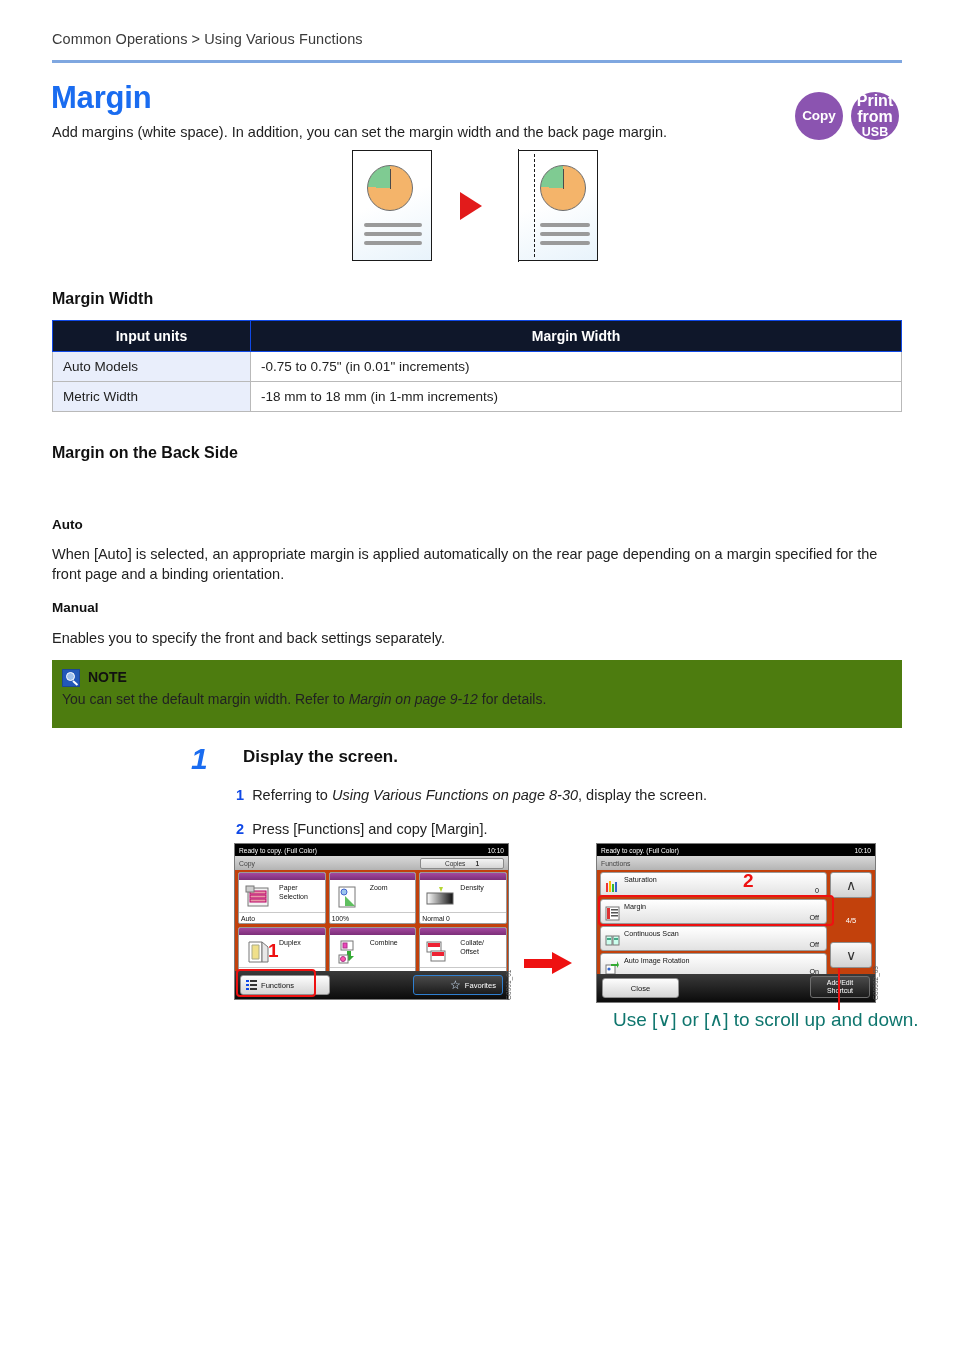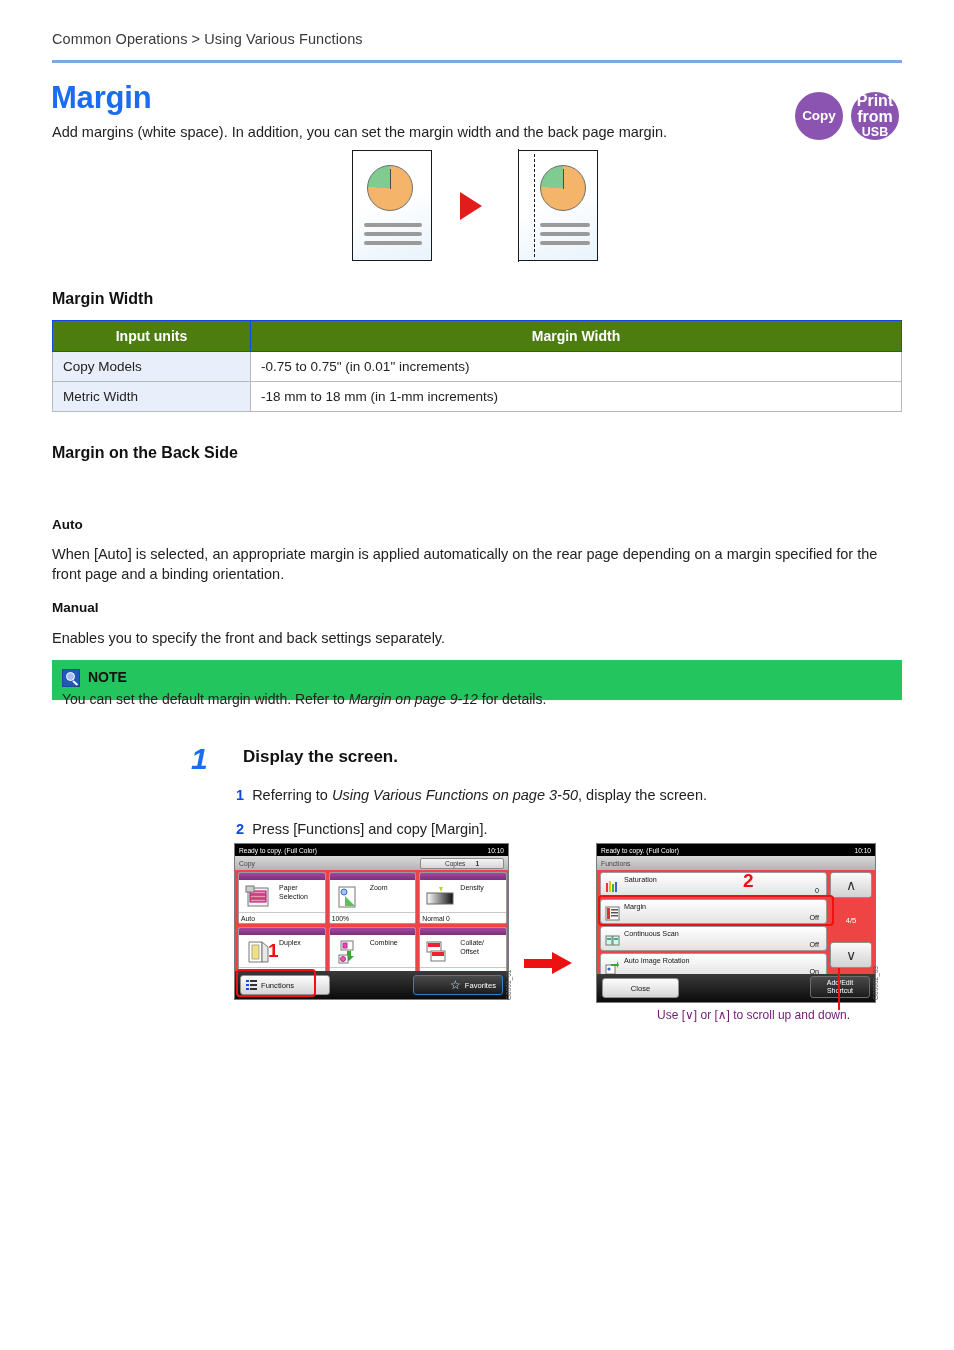--- a/index.html
+++ b/index.html
@@ -87,34 +87,34 @@
   .h2{position:absolute;left:52px;font-size:16px;font-weight:bold;color:#111;}
   .h3{position:absolute;left:52px;font-size:13.5px;font-weight:bold;color:#111;}
   .para{position:absolute;left:52px;font-size:14.5px;color:#222;width:840px;line-height:20px;}
 
   
   table.mw{
     position:absolute;left:52px;top:320px;width:850px;
     border-collapse:collapse;
   }
   table.mw th{
-    background:#4d7c0f;color:#fff;font-size:14px;font-weight:bold;
+    background:#0f172a;color:#fff;font-size:14px;font-weight:bold;
     padding:7px 6px;text-align:center;border:1px solid #1049e6;
   }
   table.mw th.c1{width:185px;}
   table.mw td{
     border:1px solid #b9b9b9;font-size:13.5px;color:#222;padding:7px 10px;
     background:#fff;
   }
   table.mw td.c1{background:#e9eefb;}
 
   
   .note{
-    position:absolute;left:52px;top:660px;width:850px;height:40px;
-    background:#22c55e;box-sizing:border-box;
+    position:absolute;left:52px;top:660px;width:850px;height:68px;
+    background:#4d7c0f;box-sizing:border-box;
   }
   .noteicon{
     position:absolute;left:10px;top:9px;width:18px;height:18px;
     background:#2258b8;border:1px solid #1b4793;box-sizing:border-box;
   }
   .noteicon .glass{
     position:absolute;left:3px;top:2px;width:9px;height:9px;border-radius:50%;
     border:1.6px solid #fff;box-sizing:border-box;background:#9fc0ec;
   }
   .noteicon .handle{
@@ -133,21 +133,21 @@
   .steptitle{
     position:absolute;left:243px;top:747px;font-size:17px;font-weight:bold;color:#111;
   }
   .substep{position:absolute;font-size:14.5px;color:#222;}
   .substep b{color:#1049e6;font-weight:bold;}
   .substep i{font-style:italic;}
 
   
   .devscreen{
     position:absolute;box-sizing:border-box;
-    background:#ef4444;border:1px solid #7a7a7a;
+    background:#c2410c;border:1px solid #7a7a7a;
     font-size:7px;color:#fff;overflow:hidden;
   }
   .dev-left{left:234px;top:843px;width:275px;height:157px;}
   .dev-right{left:596px;top:843px;width:280px;height:160px;}
   .statusbar{
     position:absolute;left:0;top:0;right:0;height:12px;
     background:#000;color:#fff;
     display:flex;align-items:center;justify-content:space-between;
     padding:0 4px;box-sizing:border-box;font-size:6.6px;
   }
@@ -269,21 +269,21 @@
   }
   .arrowR .shaft{position:absolute;left:0;top:7px;width:30px;height:9px;background:#ee1111;}
   .arrowR .head{
     position:absolute;left:28px;top:0;width:0;height:0;
     border-left:20px solid #ee1111;border-top:11px solid transparent;border-bottom:11px solid transparent;
   }
   .leaderline{
     position:absolute;left:838px;top:968px;width:2px;height:42px;background:#ee1111;
   }
   .caption{
-    position:absolute;left:613px;top:1008px;font-size:12px;color:#701a75;margin-left:44px;
+    position:absolute;left:613px;top:1008px;font-size:19px;color:#0f766e;
   }
   .idcode{
     position:absolute;font-size:6.5px;color:#555;
     transform:rotate(-90deg);transform-origin:left top;white-space:nowrap;
   }
 
   .footer{
     position:absolute;left:0;top:1278px;width:954px;text-align:center;
     font-size:16px;color:#111;
   }
@@ -335,21 +335,21 @@
 
   <table class="mw">
     <thead>
       <tr>
         <th class="c1">Input units</th>
         <th>Margin Width</th>
       </tr>
     </thead>
     <tbody>
       <tr>
-        <td class="c1">Copy Models</td>
+        <td class="c1">Auto Models</td>
         <td>-0.75 to 0.75" (in 0.01" increments)</td>
       </tr>
       <tr>
         <td class="c1">Metric Width</td>
         <td>-18 mm to 18 mm (in 1-mm increments)</td>
       </tr>
     </tbody>
   </table>
 
   <div class="h2" style="top:444px;">Margin on the Back Side</div>
@@ -362,21 +362,21 @@
     <div class="noteicon">
       <div class="glass"></div>
         <div class="handle"></div>
     </div>
     <div class="notetitle">NOTE</div>
     <div class="notetext"><span>You can set the default margin width. Refer to </span><i>Margin on page 9-12</i><span> for details.</span></div>
   </div>
 
   <div class="stepnum">1</div>
   <div class="steptitle">Display the screen.</div>
-  <div class="substep" style="left:236px;top:787px;"><b>1</b>&nbsp;&nbsp;<span>Referring to </span><i>Using Various Functions on page 3-50</i><span>, display the screen.</span></div>
+  <div class="substep" style="left:236px;top:787px;"><b>1</b>&nbsp;&nbsp;<span>Referring to </span><i>Using Various Functions on page 8-30</i><span>, display the screen.</span></div>
   <div class="substep" style="left:236px;top:821px;"><b>2</b>&nbsp;&nbsp;<span>Press [Functions] and copy [Margin].</span></div>
 
   <div class="devscreen dev-left">
     <div class="statusbar">
       <span>Ready to copy. (Full Color)</span>
       <span>10:10</span>
     </div>
     <div class="tabbar">
       <span>Copy</span>
     </div>

